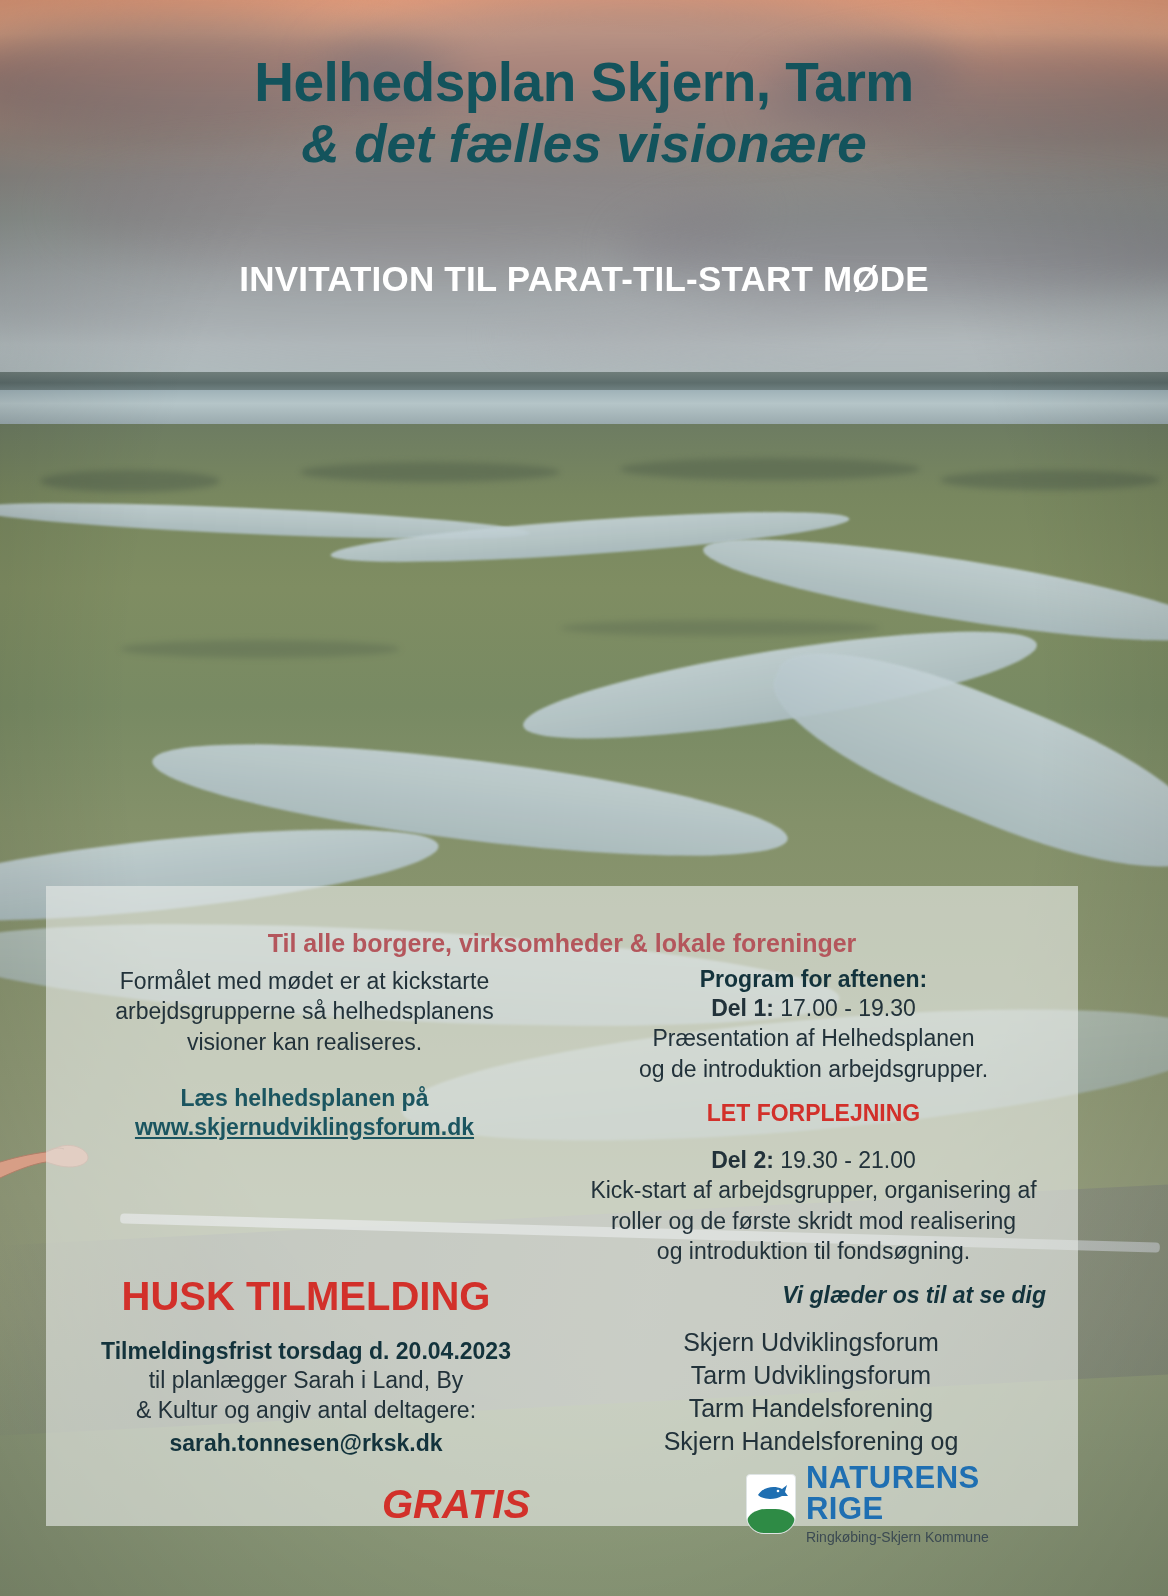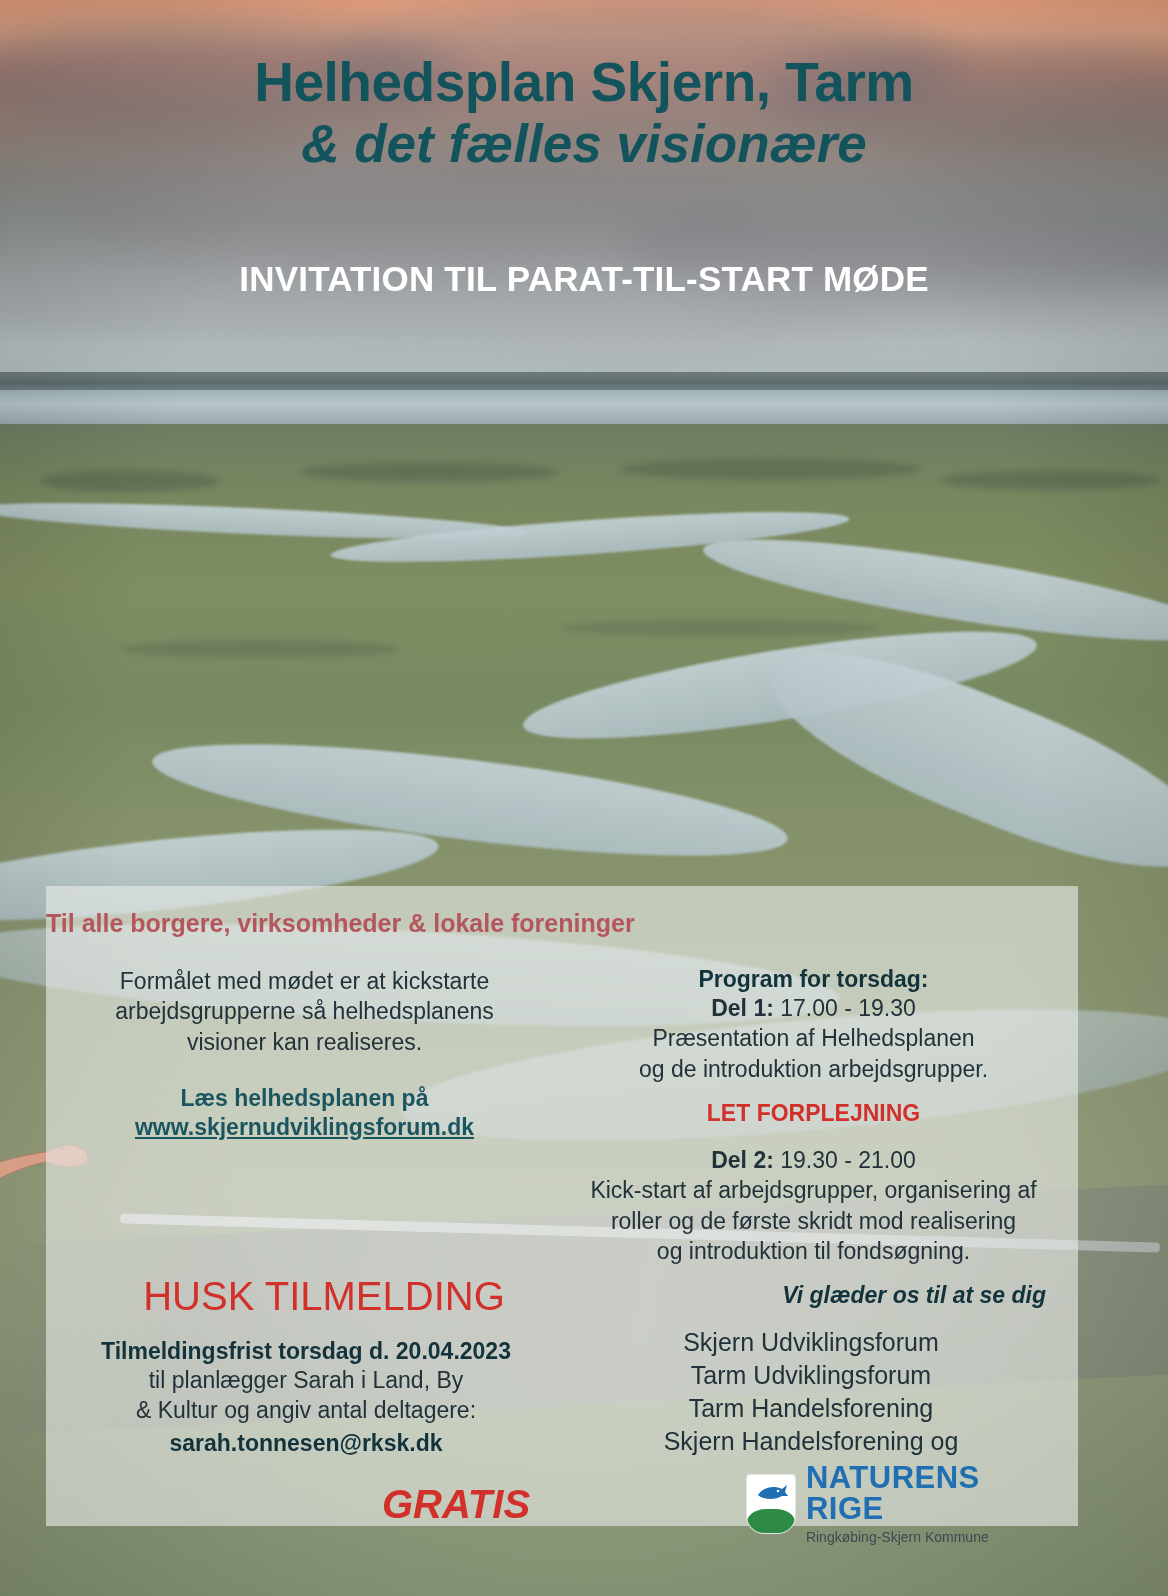--- a/index.html
+++ b/index.html
@@ -171,24 +171,25 @@
   
   .panel {
     position: absolute;
     left: 46px;
     top: 886px;
     width: 1032px;
     height: 640px;
     background: rgba(233,236,233,.62);
   }
   .panel-heading {
+    text-align: center;
     font-size: 25px;
     font-weight: bold;
     color: #b4565c;
-    padding-top: 23px;
+    padding-top: 43px;
   }
   .cols {
     position: absolute;
     left: 0; right: 0; top: 80px;
     display: flex;
   }
   .col {
     flex: 1;
     text-align: center;
     color: #1d2b30;
@@ -223,26 +224,26 @@
     color: #13333c;
   }
   .red-small {
     font-size: 23px;
     font-weight: bold;
     color: #d2302a;
     margin-top: 16px;
   }
   .husk {
     position: absolute;
-    left: 48px;
+    left: 30px;
     top: 388px;
     width: 460px;
     text-align: center;
     font-size: 40px;
-    font-weight: normal;
+    font-weight: bold;
     color: #d2302a;
   }
   .reg-block {
     position: absolute;
     left: 20px;
     top: 452px;
     width: 480px;
     text-align: center;
   }
   .reg-bold {
@@ -398,21 +399,21 @@
       <div class="col col-left">
         <div class="para">Formålet med mødet er at kickstarte arbejdsgrupperne så helhedsplanens visioner kan realiseres.</div>
 
         <div class="mt28">
           <div class="strong-teal">Læs helhedsplanen på</div>
           <a class="link" href="#">www.skjernudviklingsforum.dk</a>
         </div>
       </div>
 
       <div class="col col-right">
-        <div class="prog-title">Program for torsdag:</div>
+        <div class="prog-title">Program for aftenen:</div>
         <div class="para">
           <span style="font-weight:bold;">Del 1:</span>
           <span>17.00 - 19.30</span>
         </div>
         <div class="para">Præsentation af Helhedsplanen</div>
         <div class="para">og de introduktion arbejdsgrupper.</div>
 
         <div class="red-small">LET FORPLEJNING</div>
 
         <div class="para mt18">

